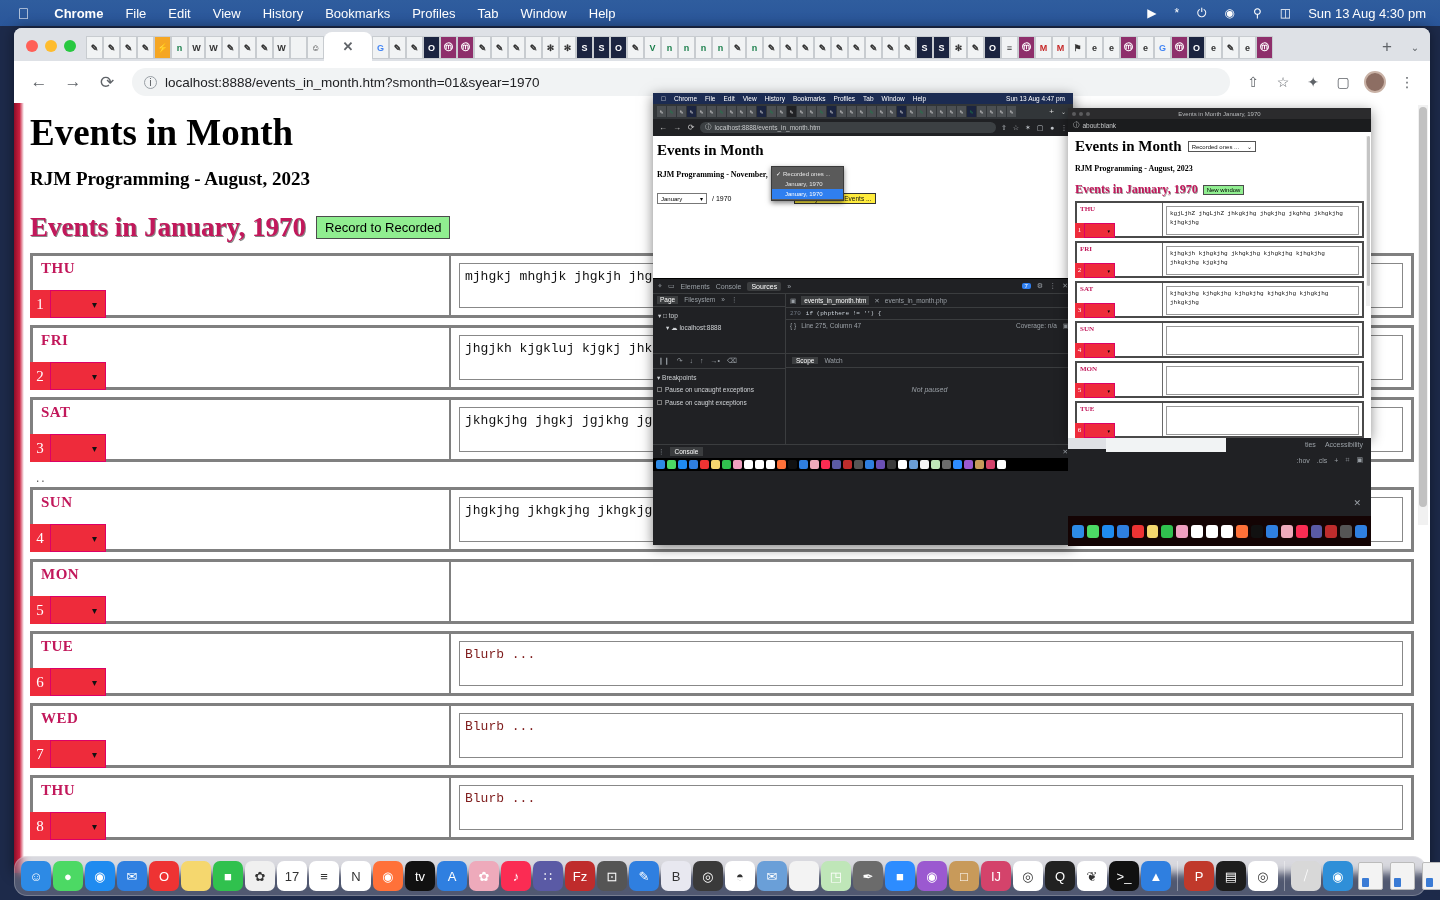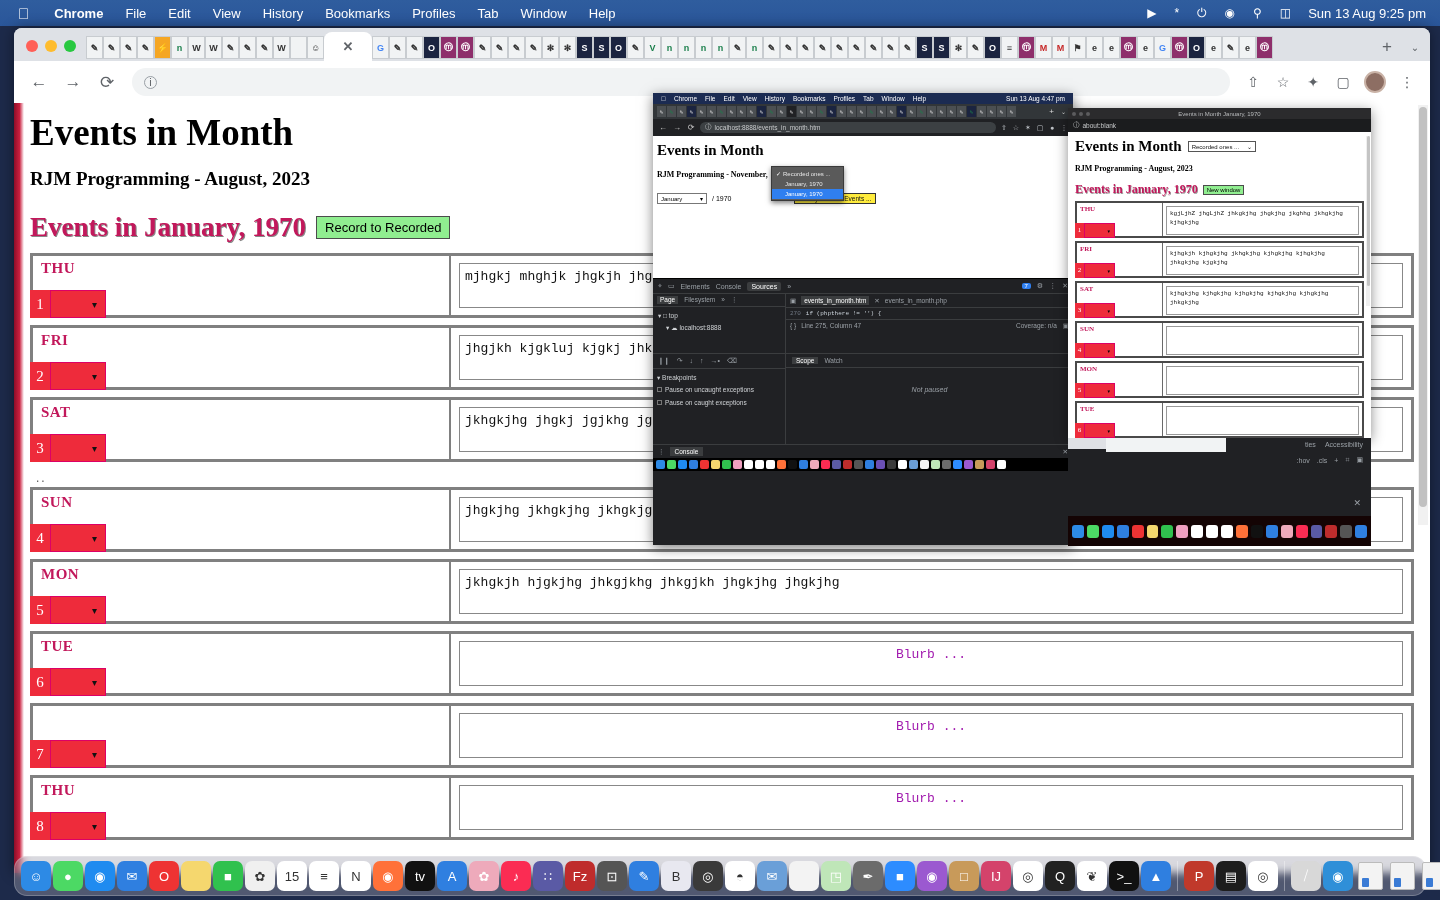--- a/index.html
+++ b/index.html
@@ -85,21 +85,21 @@
             font-size: 15px; width: 20px; text-align: center; line-height: 28px; }
   .selbox { background: #ee2b3b; border: 1px solid #d06; width: 56px; height: 28px;
             display: flex; align-items: center; justify-content: flex-end; padding-right: 8px; }
   .caret { font-size: 10px; color: #111; }
   .dayright { flex: 1; padding: 6px 8px; display: flex; align-items: center; }
   .ta {
     width: 100%; height: 45px; border: 1px solid #888; font-family: "Liberation Mono", monospace;
     font-size: 13px; color: #111; padding: 4px 5px; resize: none; line-height: 1.45;
     overflow: hidden; background: #fff;
   }
-  .ta.ph { color: #a21caf; text-align: center; }
+  .ta.ph { color: #7f1d1d; }
   .ellipsis { font-size: 12px; color: #555; padding: 2px 0 2px 6px; letter-spacing: 2px; }
 
   .pagescroll { position: absolute; right: 2px; top: 2px; width: 10px; height: 420px;
                 background: #f1f1f1; }
   .pagescroll i { display: block; width: 8px; margin: 2px auto; height: 400px;
                   background: #c1c1c1; border-radius: 4px; }
 
   
   .nest1 { position: absolute; left: 653px; top: 93px; width: 420px; height: 452px;
            background: #202124; box-shadow: 0 3px 12px rgba(0,0,0,.5); overflow: hidden;
@@ -251,21 +251,21 @@
     <span class="mi">Tab</span>
     <span class="mi">Window</span>
     <span class="mi">Help</span>
     <span class="spacer"></span>
     <span class="st">▶︎</span>
     <span class="st">*</span>
     <span class="st">⏻</span>
     <span class="st">◉</span>
     <span class="st">⚲</span>
     <span class="st">◫</span>
-    <span class="clock">Sun 13 Aug  9:25 pm</span>
+    <span class="clock">Sun 13 Aug  4:30 pm</span>
   </div>
 
   <div class="chromewin">
 
     <div class="tabstrip">
       <div class="traffic">
         <i style="background:#ff5f57"></i>
         <i style="background:#febc2e"></i>
         <i style="background:#28c840"></i>
       </div>
@@ -344,20 +344,21 @@
       <div class="newtab">+</div>
       <div class="tsdrop">⌄</div>
     </div>
 
     <div class="omnibar">
       <div class="navbtn">←</div>
       <div class="navbtn">→</div>
       <div class="navbtn">⟳</div>
       <div class="urlpill">
         <span class="info">i</span>
+        <span class="urltext">localhost:8888/events_in_month.htm?smonth=01&amp;syear=1970</span>
       </div>
       <div class="ic">⇧</div>
       <div class="ic">☆</div>
       <div class="ic">✦</div>
       <div class="ic">▢</div>
       <div class="avatar"></div>
       <div class="ic">⋮</div>
     </div>
 
     <div class="pagearea">
@@ -430,40 +431,38 @@
             <div class="daybox">
               <div class="dayleft">
                 <div class="dayname">MON</div>
                 <div class="daysel">
                   <span class="daynum">5</span>
                   <span class="selbox">
                     <span class="caret">▾</span>
                   </span>
                 </div>
               </div>
-              <div class="dayright">
-                <div class="ta">jkhgkjh hjgkjhg jhkgjkhg jhkgjkh jhgkjhg jhgkjhg</div>
-              </div>
             </div>
             <div class="daybox">
               <div class="dayleft">
                 <div class="dayname">TUE</div>
                 <div class="daysel">
                   <span class="daynum">6</span>
                   <span class="selbox">
                     <span class="caret">▾</span>
                   </span>
                 </div>
               </div>
               <div class="dayright">
                 <div class="ta ph">Blurb ...</div>
               </div>
             </div>
             <div class="daybox">
               <div class="dayleft">
+                <div class="dayname">WED</div>
                 <div class="daysel">
                   <span class="daynum">7</span>
                   <span class="selbox">
                     <span class="caret">▾</span>
                   </span>
                 </div>
               </div>
               <div class="dayright">
                 <div class="ta ph">Blurb ...</div>
               </div>
@@ -852,21 +851,21 @@
 
   <div class="dock" id="dock">
       <div class="di" style="background: rgb(45, 138, 229); color: rgb(255, 255, 255);">☺</div>
       <div class="di" style="background: rgb(76, 217, 100); color: rgb(255, 255, 255);">●</div>
       <div class="di" style="background: rgb(31, 139, 240); color: rgb(255, 255, 255);">◉</div>
       <div class="di" style="background: rgb(47, 127, 224); color: rgb(255, 255, 255);">✉</div>
       <div class="di" style="background: rgb(238, 51, 51); color: rgb(255, 255, 255);">O</div>
       <div class="di" style="background: rgb(245, 215, 110); color: rgb(255, 255, 255);"></div>
       <div class="di" style="background: rgb(48, 193, 78); color: rgb(255, 255, 255);">■</div>
       <div class="di" style="background: rgb(240, 240, 240); color: rgb(51, 51, 51);">✿</div>
-      <div class="di" style="background: rgb(255, 255, 255); color: rgb(51, 51, 51);">15</div>
+      <div class="di" style="background: rgb(255, 255, 255); color: rgb(51, 51, 51);">17</div>
       <div class="di" style="background: rgb(255, 255, 255); color: rgb(51, 51, 51);">≡</div>
       <div class="di" style="background: rgb(255, 255, 255); color: rgb(51, 51, 51);">N</div>
       <div class="di" style="background: rgb(255, 113, 57); color: rgb(255, 255, 255);">◉</div>
       <div class="di" style="background: rgb(17, 17, 17); color: rgb(255, 255, 255);">tv</div>
       <div class="di" style="background: rgb(47, 127, 224); color: rgb(255, 255, 255);">A</div>
       <div class="di" style="background: rgb(238, 170, 187); color: rgb(255, 255, 255);">✿</div>
       <div class="di" style="background: rgb(251, 44, 83); color: rgb(255, 255, 255);">♪</div>
       <div class="di" style="background: rgb(90, 90, 165); color: rgb(255, 255, 255);">∷</div>
       <div class="di" style="background: rgb(191, 44, 44); color: rgb(255, 255, 255);">Fz</div>
       <div class="di" style="background: rgb(85, 85, 85); color: rgb(255, 255, 255);">⊡</div>

